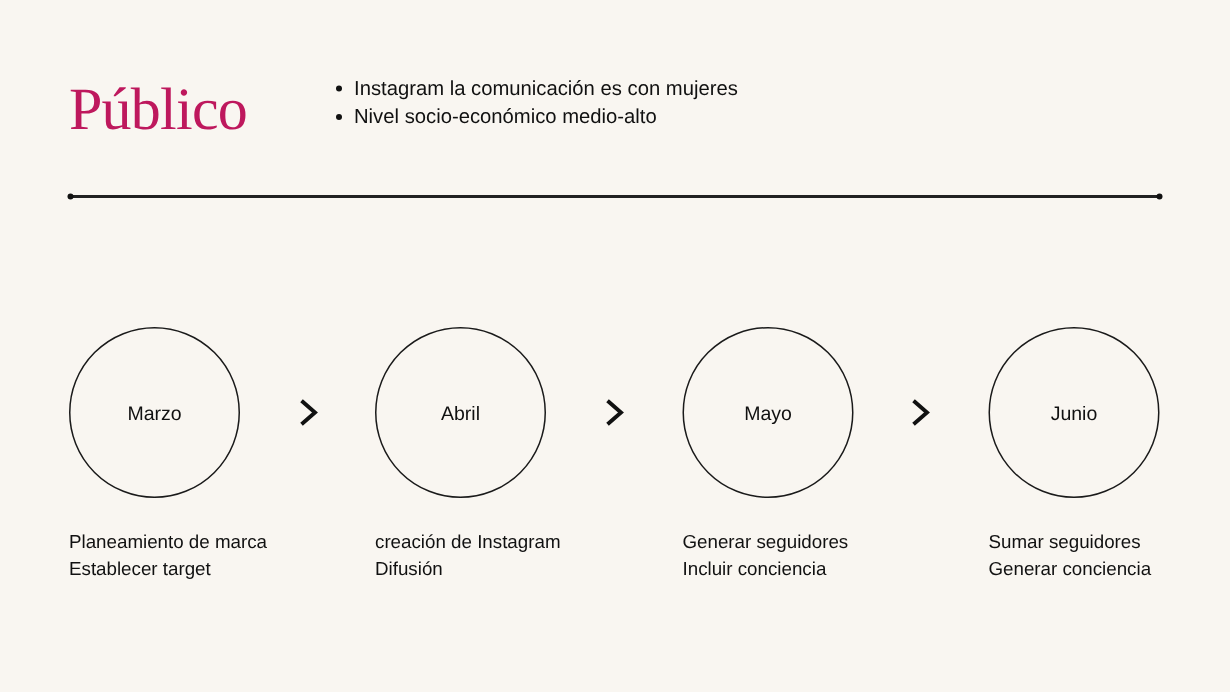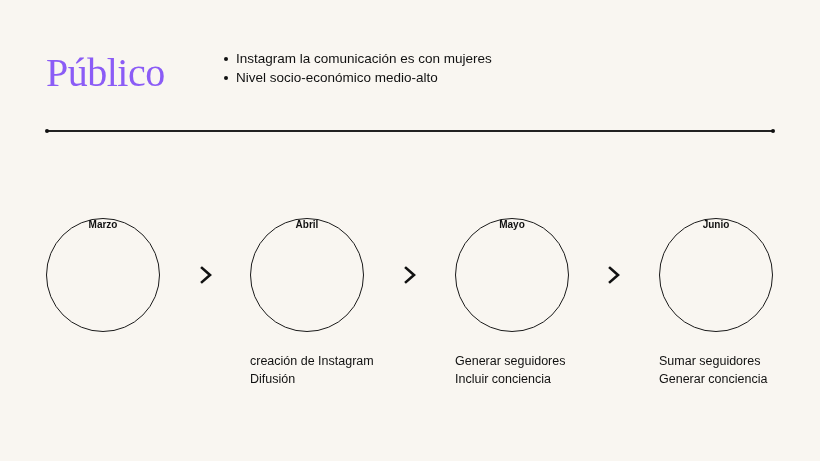--- a/index.html
+++ b/index.html
@@ -7,21 +7,21 @@
     width: 820px; height: 461px; overflow: hidden;
     background: #f9f6f1;
     position: relative;
     font-family: "Liberation Sans", "DejaVu Sans", sans-serif;
     color: #111;
   }
   .title {
     position: absolute; left: 46px; top: 50px;
     font-family: "Liberation Serif", "DejaVu Serif", serif;
     font-size: 40px; line-height: 46px; letter-spacing: -0.5px;
-    color: #8b5cf6;
+    color: #be185d;
   }
   .bullets {
     position: absolute; left: 222px; top: 49px;
     margin: 0; padding: 0; list-style: none;
     font-size: 13.5px; line-height: 19px;
   }
   .bullets li { position: relative; padding-left: 14px; }
   .bullets li::before {
     content: ""; position: absolute; left: 2px; top: 8px;
     width: 4px; height: 4px; border-radius: 50%; background: #111;
@@ -33,22 +33,22 @@
   .divider::before, .divider::after {
     content: ""; position: absolute; top: -1.5px; width: 4px; height: 4px;
     border-radius: 50%; background: #111;
   }
   .divider::before { left: -2px; }
   .divider::after { right: -2px; }
   .step { position: absolute; top: 218px; width: 180px; }
   .circle {
     width: 114px; height: 114px; border: 1.3px solid #1a1a1a; border-radius: 50%;
     box-sizing: border-box;
-    display: flex; justify-content: center;
-    font-weight: bold; font-size: 10px;
+    display: flex; align-items: center; justify-content: center;
+    font-weight: normal; font-size: 13px;
   }
   .desc {
     margin-top: 20px; font-size: 12.5px; line-height: 18px;
   }
   .desc div { white-space: nowrap; }
   .arrow {
     position: absolute; top: 266px; width: 16px; height: 18px;
   }
 </style>
 </head>
@@ -59,20 +59,24 @@
 <ul class="bullets">
   <li>Instagram la comunicación es con mujeres</li>
   <li>Nivel socio-económico medio-alto</li>
 </ul>
 
 <div class="divider"></div>
 
 <div class="step" style="left:46px;">
   <div class="circle">
     <span>Marzo</span>
+  </div>
+  <div class="desc">
+    <div>Planeamiento de marca</div>
+    <div>Establecer target</div>
   </div>
 </div>
 
 <svg class="arrow" style="left:198px;" viewBox="0 0 16 18">
   <polyline points="4,2 12,9 4,16" fill="none" stroke="#111" stroke-width="2.6" stroke-linecap="square"></polyline>
 </svg>
 
 <div class="step" style="left:250px;">
   <div class="circle">
     <span>Abril</span>

